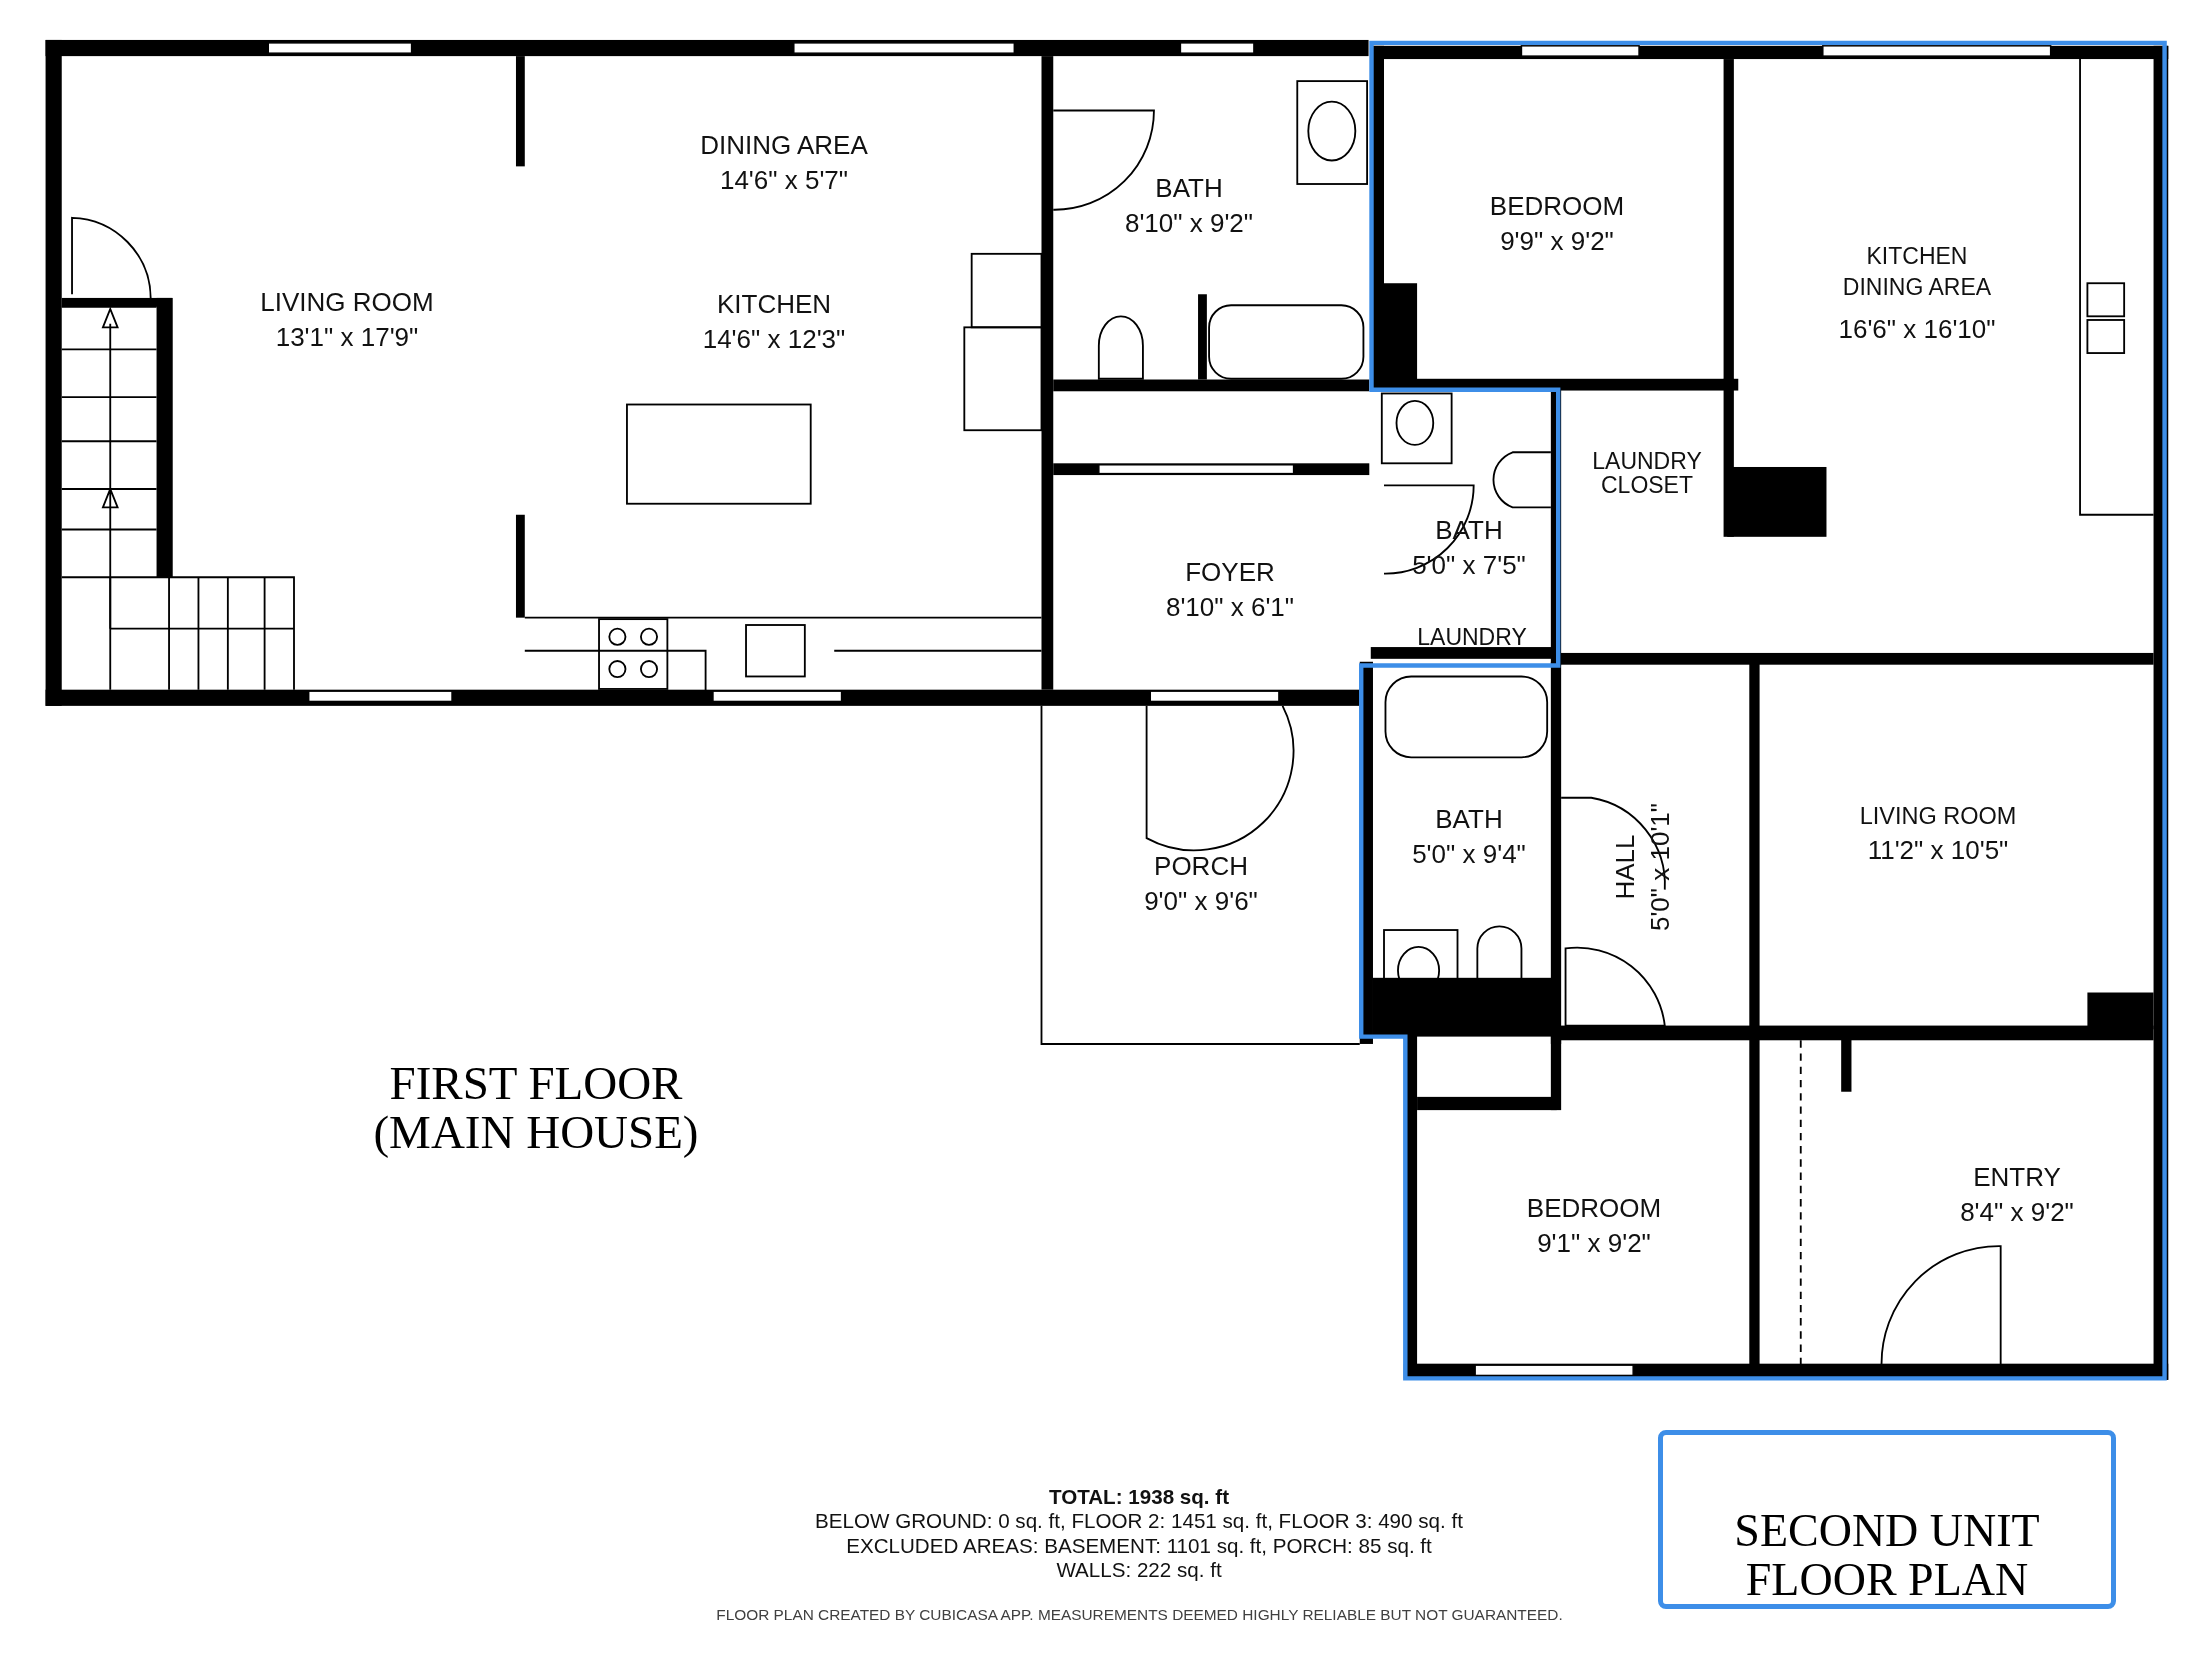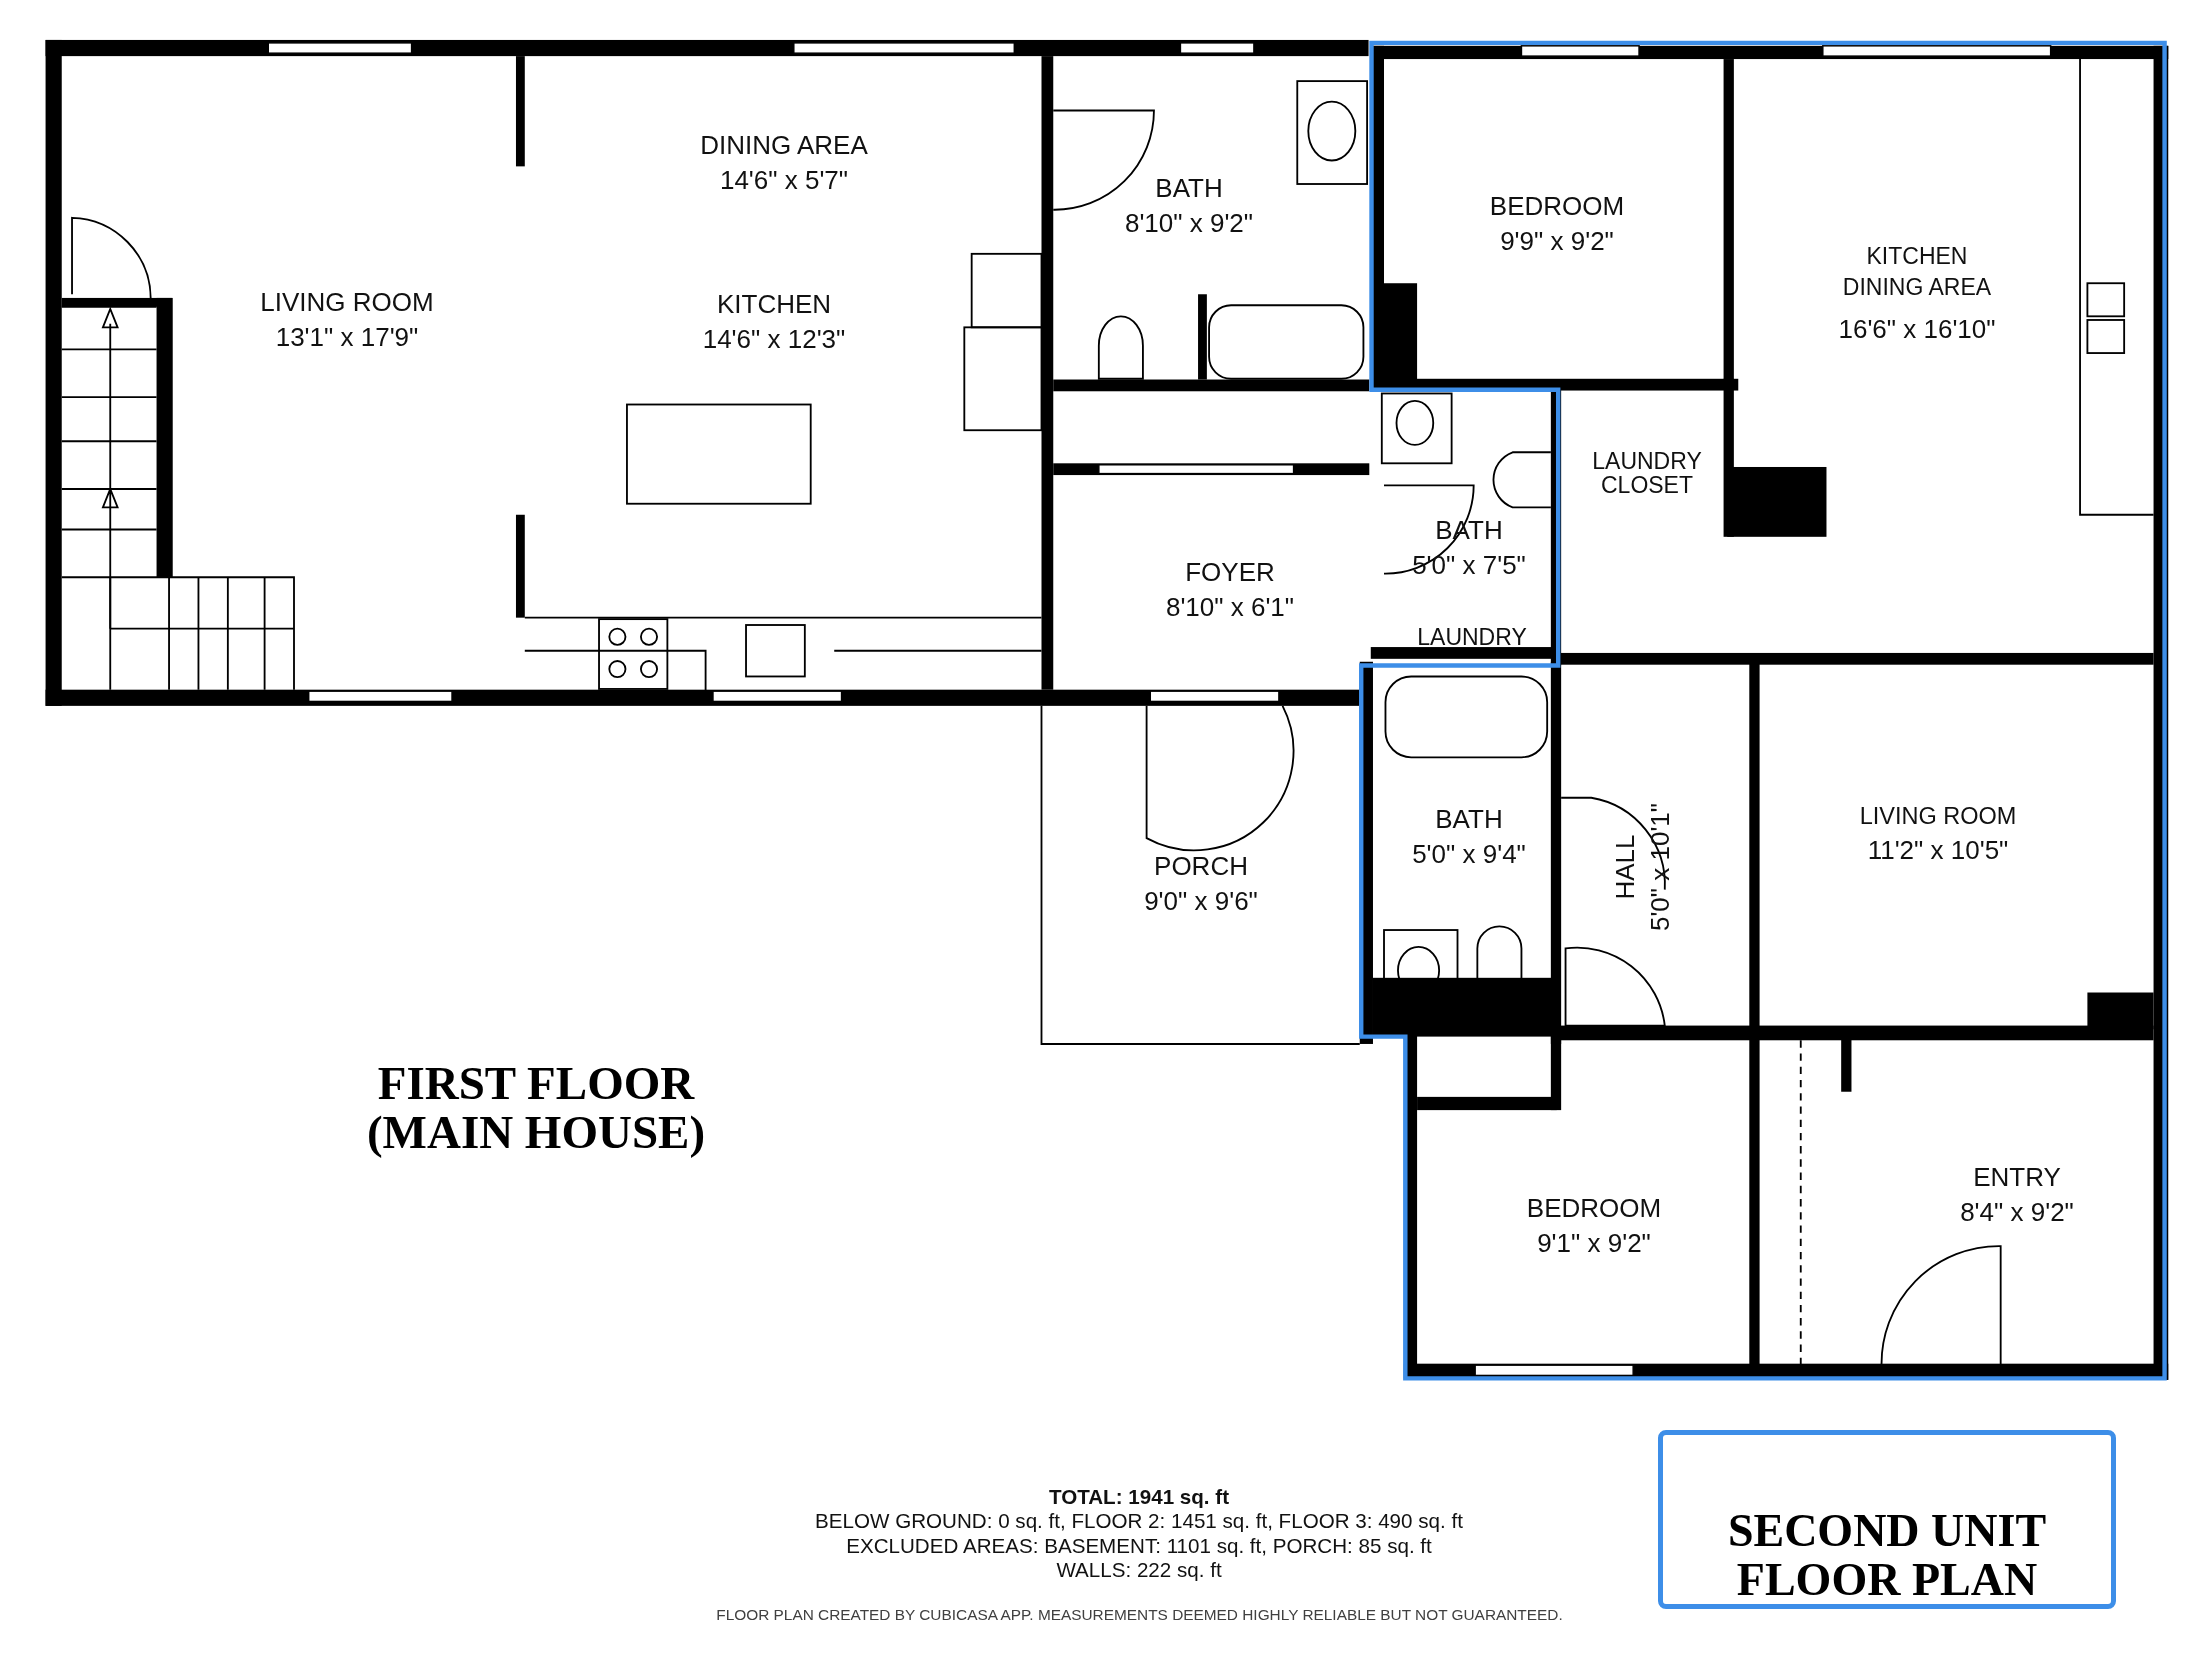--- a/index.html
+++ b/index.html
@@ -2,21 +2,21 @@
 <html style="font-size:11.8px"><head>
 <meta charset="utf-8">
 <style>
   html,body{margin:0;padding:0;background:#fff;}
   body{width:2205px;height:1655px;position:relative;overflow:hidden;font-family:"Liberation Sans",sans-serif;}
   svg#plan{position:absolute;left:0;top:0;}
   .room-label{position:absolute;text-align:center;color:#111;font-family:"Liberation Sans",sans-serif;transform:translate(-50%,-50%);white-space:nowrap;line-height:1.35;}
   .room-label .name{font-size:26px;display:block;}
   .room-label .dim{font-size:26px;display:block;}
   .rotated{transform:translate(-50%,-50%) rotate(-90deg);}
-  .title-serif{position:absolute;font-family:"Liberation Serif",serif;font-weight:bold;text-align:center;color:#000;line-height:1.05;}
+  .title-serif{position:absolute;font-family:"Liberation Serif",serif;font-weight:normal;text-align:center;color:#000;line-height:1.05;}
   .stats{position:absolute;left:698px;top:1485px;width:882px;text-align:center;font-family:"Liberation Sans",sans-serif;color:#111;font-size:20.6px;line-height:1.18;}
   .stats .total{font-weight:bold;}
   .disclaimer{position:absolute;left:625px;top:1606px;width:1029px;text-align:center;font-size:15.4px;color:#404040;font-family:"Liberation Sans",sans-serif;}
   .unit-box{position:absolute;left:1658px;top:1430px;width:448px;height:169px;border:5.9px solid #3d8ee8;border-radius:8px;display:flex;align-items:flex-end;justify-content:center;}
 </style>
 </head>
 <body>
 
 <svg id="plan" width="2205" height="1655" viewBox="0 0 3000 2251">
   <g fill="#000">
@@ -201,20 +201,20 @@
 </div>
 
 <div class="unit-box">
   <div class="title-serif" style="position:static;font-size:46px;">
     <div>SECOND UNIT</div>
     <div>FLOOR PLAN</div>
   </div>
 </div>
 
 <div class="stats">
-  <div class="total">TOTAL: 1941 sq. ft</div>
+  <div class="total">TOTAL: 1938 sq. ft</div>
   <div>BELOW GROUND: 0 sq. ft, FLOOR 2: 1451 sq. ft, FLOOR 3: 490 sq. ft</div>
   <div>EXCLUDED AREAS: BASEMENT: 1101 sq. ft, PORCH: 85 sq. ft</div>
   <div>WALLS: 222 sq. ft</div>
 </div>
 
 <div class="disclaimer">FLOOR PLAN CREATED BY CUBICASA APP. MEASUREMENTS DEEMED HIGHLY RELIABLE BUT NOT GUARANTEED.</div>
 
 
 </body></html>

